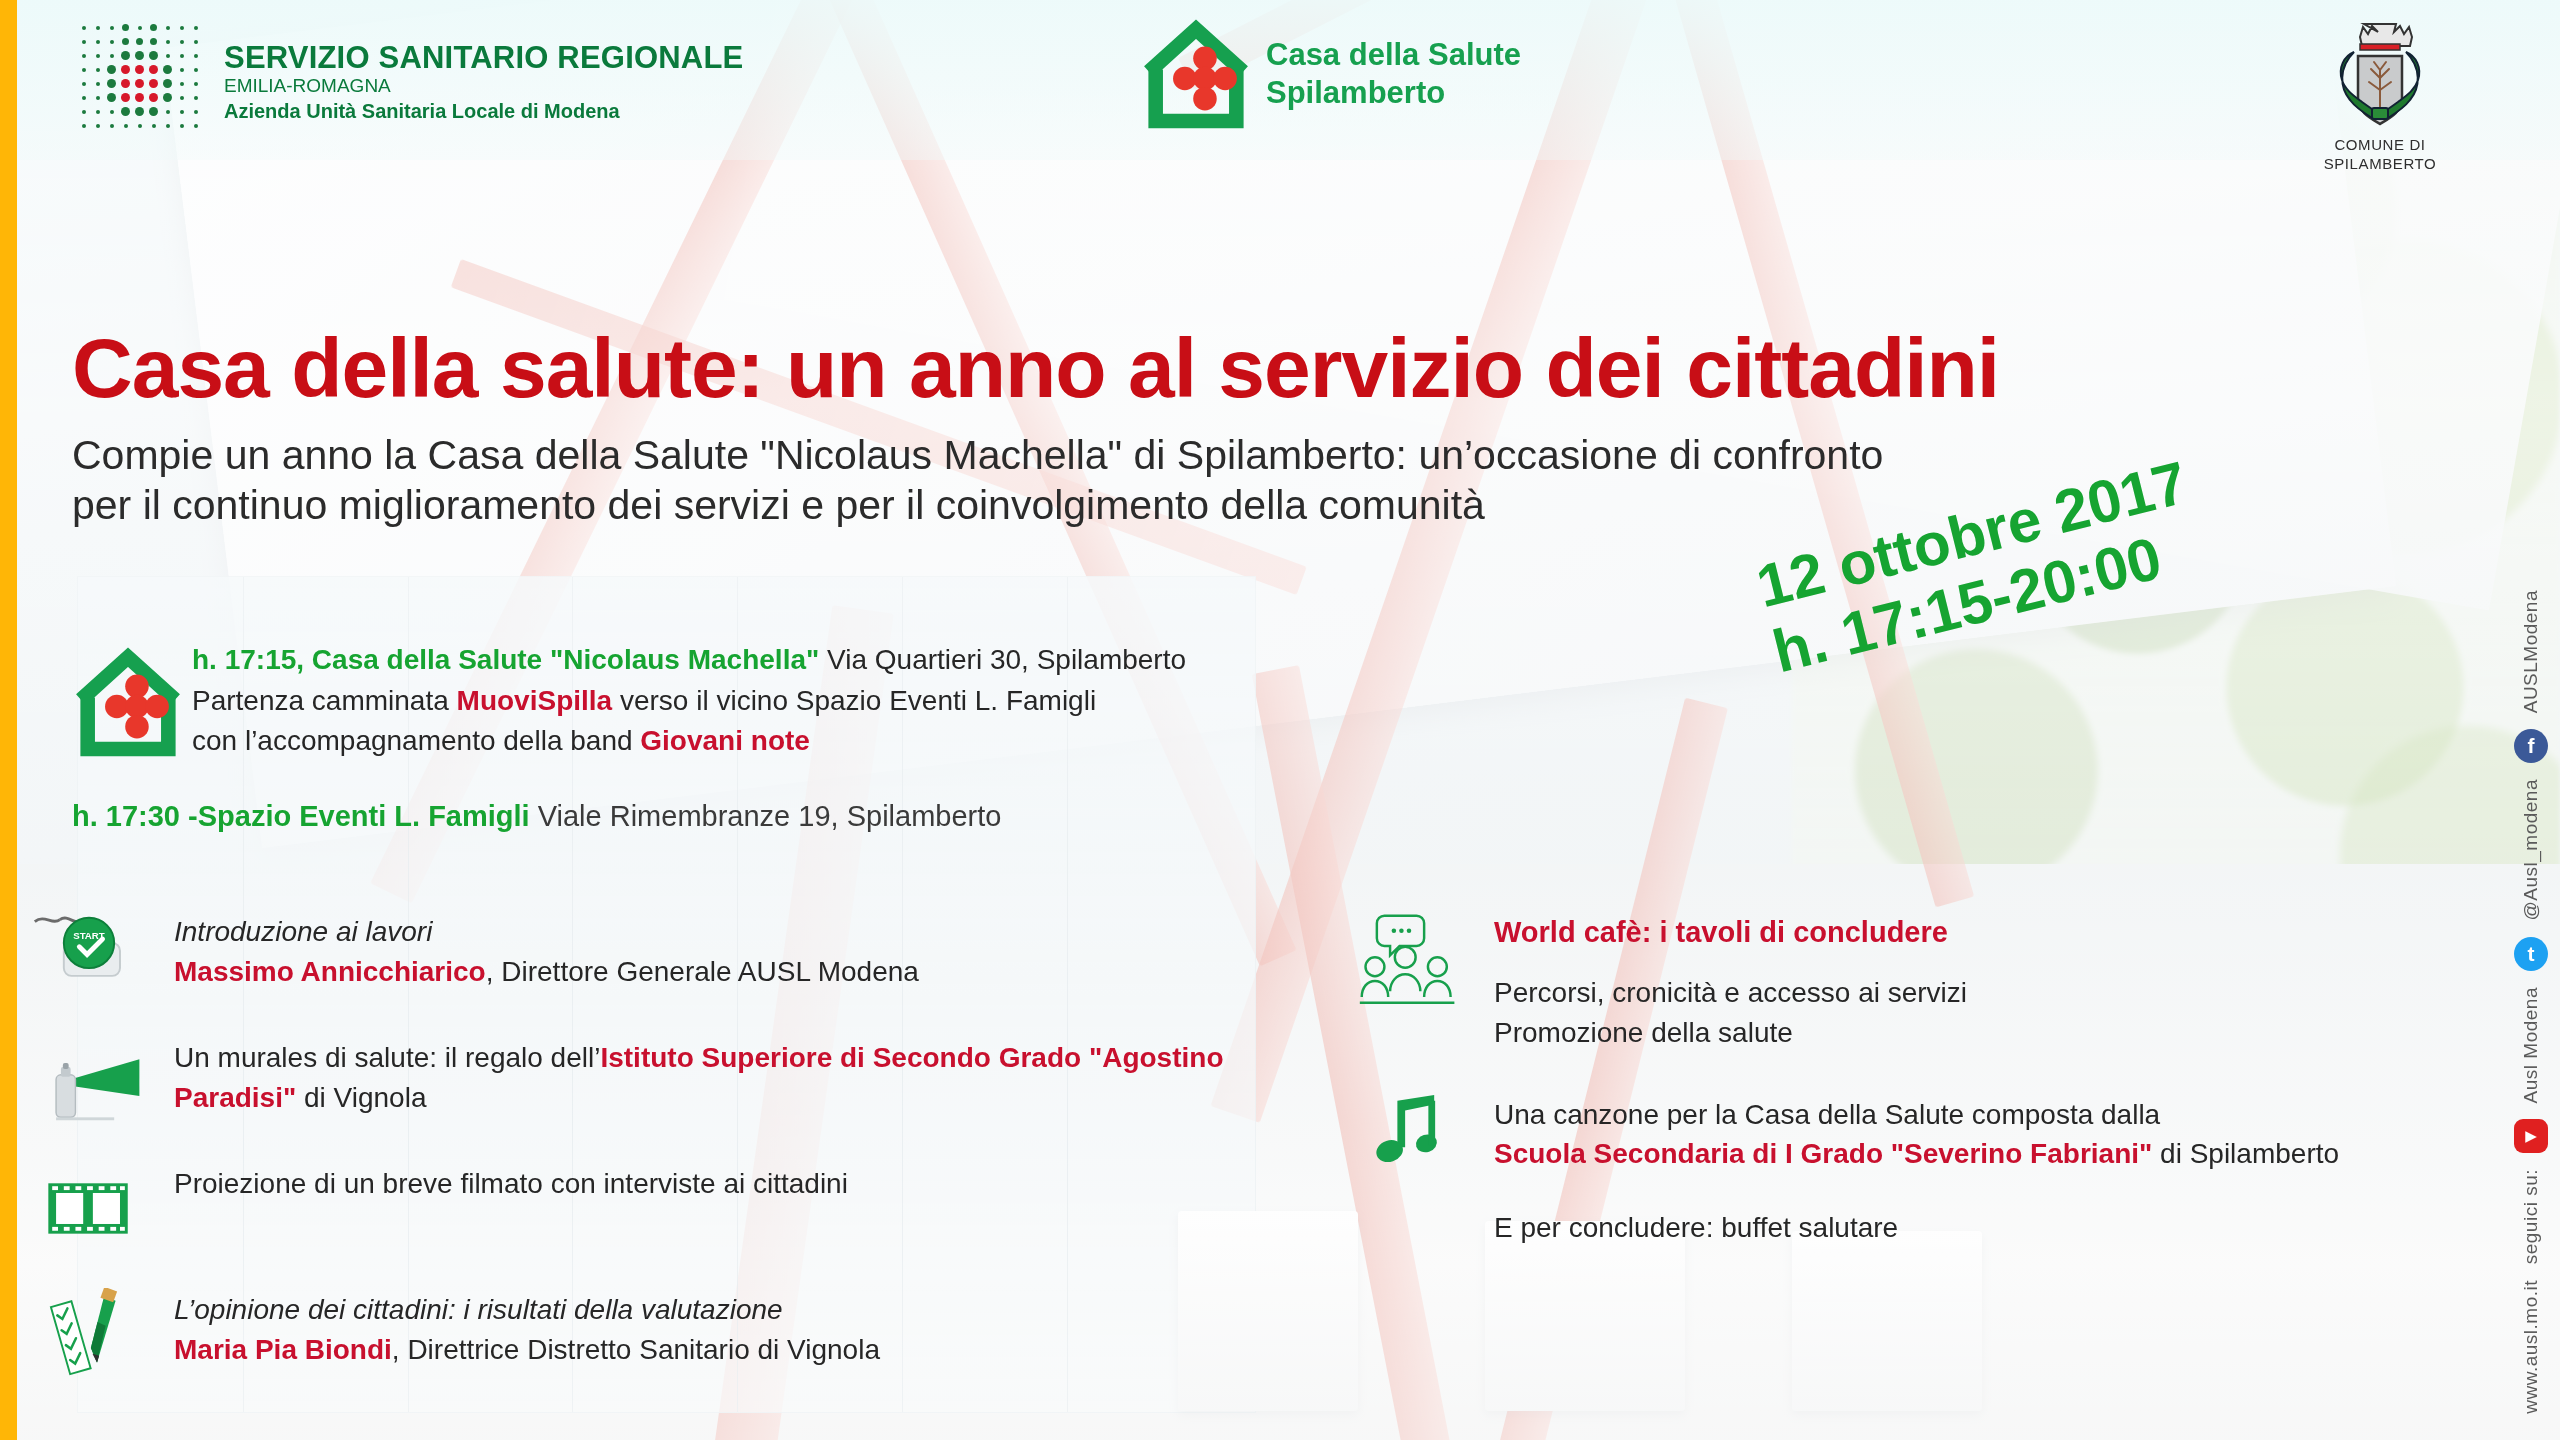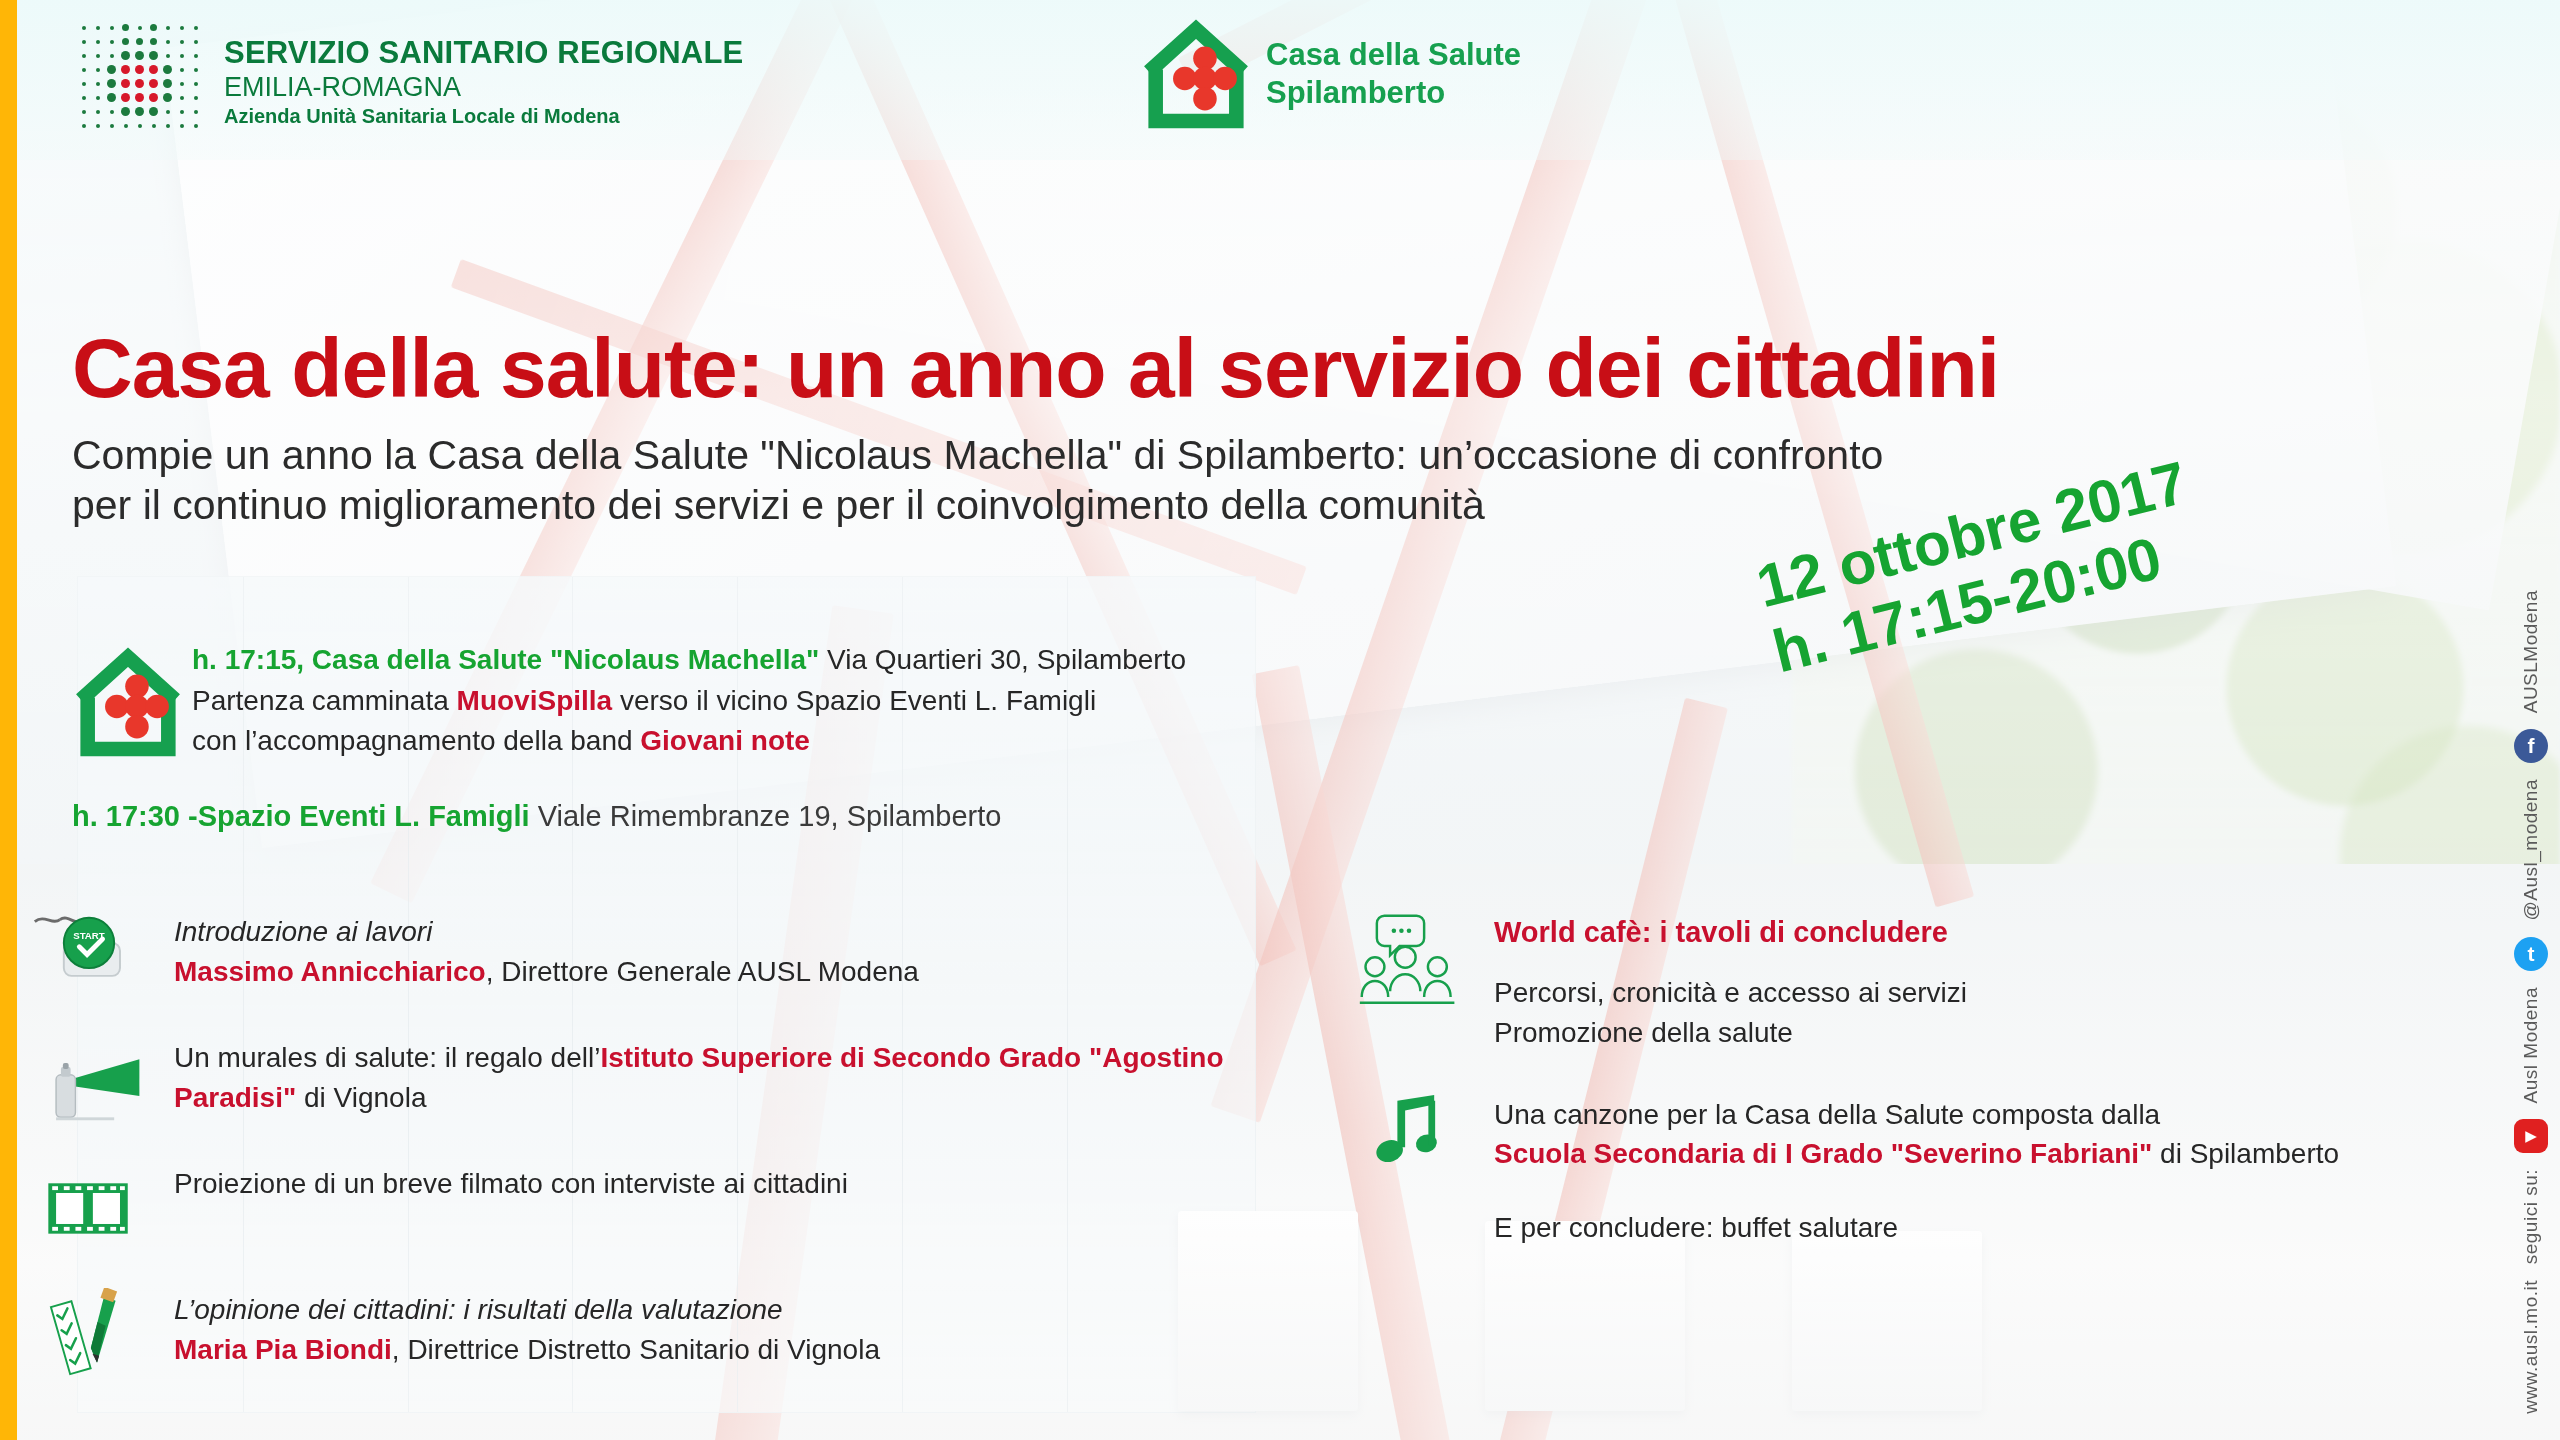--- a/index.html
+++ b/index.html
@@ -60,21 +60,21 @@
   
   .left-rule{position:absolute;left:0;top:0;width:17px;height:100%;background:#FFB606;z-index:40;}
 
   
   .hdr{position:absolute;left:0;top:0;width:100%;height:175px;z-index:30;}
   .ausl-logo{position:absolute;left:78px;top:22px;display:flex;align-items:center;gap:18px;}
   .dotgrid{width:128px;height:120px;position:relative;}
   .dotgrid span{position:absolute;border-radius:50%;}
   .ausl-lines{display:flex;flex-direction:column;justify-content:center;}
   .ausl-l1{font-size:31px;font-weight:bold;color:#0A7A3C;letter-spacing:.2px;line-height:1.15;}
-  .ausl-l2{font-size:27px;color:#0A7A3C;line-height:1.2;}
+  .ausl-l2{font-size:19px;color:#0A7A3C;line-height:1.2;}
   .ausl-l3{font-size:20px;font-weight:bold;color:#0A7A3C;line-height:1.3;}
 
   .cds-logo{position:absolute;left:1140px;top:18px;display:flex;align-items:center;gap:14px;}
   .cds-mark{position:relative;width:112px;height:112px;}
   .cds-txt{display:flex;flex-direction:column;}
   .cds-txt div{font-size:31px;font-weight:bold;color:#16A04F;line-height:1.22;}
 
   .comune{position:absolute;left:2280px;top:8px;width:200px;text-align:center;}
   .comune-name{font-size:15px;color:#2e2e2e;line-height:1.25;letter-spacing:.6px;margin-top:4px;}
 
@@ -255,20 +255,39 @@
           <circle cx="76" cy="54" r="10.5" fill="#E8372B"></circle>
           <circle cx="58" cy="72" r="10.5" fill="#E8372B"></circle>
         </svg>
       </div>
       <div class="cds-txt">
         <div>Casa della Salute</div>
         <div>Spilamberto</div>
       </div>
     </div>
 
+    <div class="comune">
+      <svg viewBox="0 0 120 120" width="120" height="120" aria-hidden="true">
+        <path d="M44 16h32l-2 8 6-6 4 8 5-7 3 10-2 9H42l-2-9 3-10 5 7 4-8 6 6z" fill="#e8e8e8" stroke="#333" stroke-width="2"></path>
+        <rect x="40" y="36" width="40" height="6" fill="#d81f26" stroke="#333" stroke-width="1.5"></rect>
+        <path d="M38 48h44v42c0 14-12 20-22 26-10-6-22-12-22-26z" fill="#c9cbcc" stroke="#333" stroke-width="2.5"></path>
+        <g stroke="#8a5a3b" stroke-width="2" fill="none" stroke-linecap="round">
+          <path d="M60 104V62"></path>
+            <path d="M60 70l-9-9M60 70l9-9M60 82l-11-8M60 82l11-8M60 62l-6-8M60 62l6-8"></path>
+          <path d="M52 106c4-4 12-4 16 0"></path>
+        </g>
+        <path d="M34 44c-10 4-16 16-12 28 3 10 12 16 20 22 4 3 9 6 14 10l-4 6c-8-5-16-10-22-18-10-12-12-32 4-48z" fill="#1f7a2e" stroke="#123" stroke-width="2"></path>
+        <path d="M86 44c10 4 16 16 12 28-3 10-12 16-20 22-4 3-9 6-14 10l4 6c8-5 16-10 22-18 10-12 12-32-4-48z" fill="#1f7a2e" stroke="#123" stroke-width="2"></path>
+        <rect x="52" y="100" width="16" height="11" rx="2" fill="#2a8c38" stroke="#123" stroke-width="2"></rect>
+      </svg>
+      <div class="comune-name">
+        <div>COMUNE DI</div>
+        <div>SPILAMBERTO</div>
+      </div>
+    </div>
   </div>
 
   <div class="headline">Casa della salute: un anno al servizio dei cittadini</div>
 
   <div class="subhead">
     <span>Compie un anno la Casa della Salute "Nicolaus Machella" di Spilamberto: un’occasione di confronto</span>
     <span>per il continuo miglioramento dei servizi e per il coinvolgimento della comunità</span>
   </div>
 
   <div class="datebadge">

